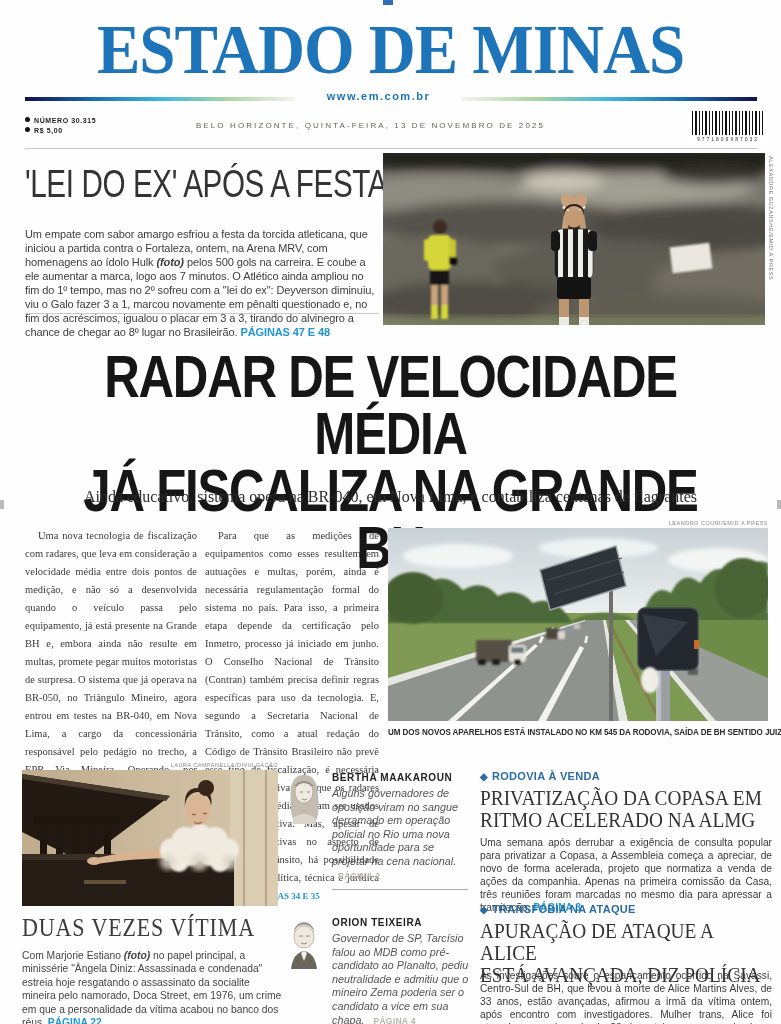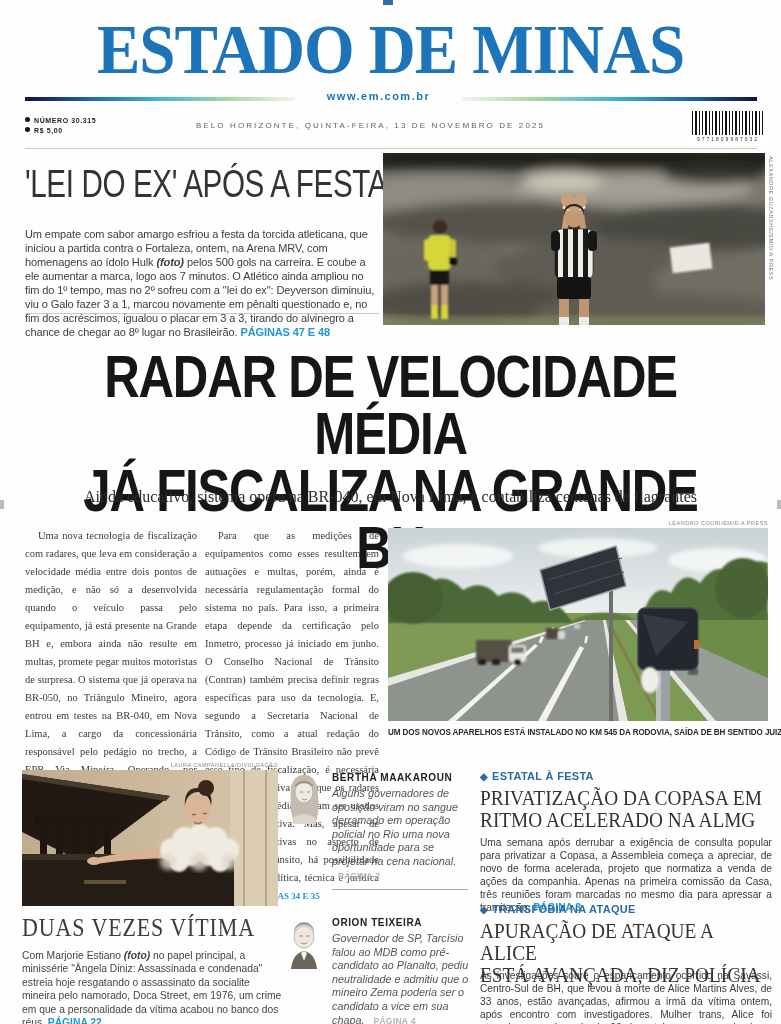--- a/index.html
+++ b/index.html
@@ -350,21 +350,21 @@
       <ellipse cx="21" cy="20" rx="10" ry="11" fill="#efe8de" stroke="#b3a99d" stroke-width=".8"></ellipse>
       <path d="M11 16 Q13 8 21 8 Q29 8 31 16 L31 13 Q28 5 21 5 Q14 5 11 13z" fill="#a59b8e"></path>
       <path d="M8 52 Q10 36 21 34 Q32 36 34 52z" fill="#6b655c"></path>
       <polygon points="18,36 21,44 24,36 21,34" fill="#f4f2ec"></polygon>
       <path d="M16 19 h4 M23 19 h4 M18 26 q3 2 6 0" stroke="#8f857a" stroke-width=".9" fill="none"></path>
     </svg>
   </div>
   <div class="abs col-name" style="left:332px;top:917px;">ORION TEIXEIRA</div>
   <p class="abs col-text" style="left:332px;top:932px;"><span>Governador de SP, Tarcísio falou ao MDB como pré-candidato ao Planalto, pediu neutralidade e admitiu que o mineiro Zema poderia ser o candidato a vice em sua chapa. </span><span class="col-page">PÁGINA 4</span></p>
 
-  <div class="abs kicker" style="left:480px;top:770px;"><span class="diamond">◆</span><span>ESTATAL À FESTA</span></div>
+  <div class="abs kicker" style="left:480px;top:770px;"><span class="diamond">◆</span><span>RODOVIA À VENDA</span></div>
   <div class="abs brief-headline" style="left:480px;top:787px;">PRIVATIZAÇÃO DA COPASA EM
 RITMO ACELERADO NA ALMG</div>
   <p class="abs brief-body" style="left:480px;top:836px;"><span>Uma semana após derrubar a exigência de consulta popular para privatizar a Copasa, a Assembleia começa a apreciar, de novo de forma acelerada, projeto que normatiza a venda de ações da companhia. Apenas na primeira comissão da Casa, três reuniões foram marcadas no mesmo dia para apressar a tramitação. </span><span class="pages-link">PÁGINA 3</span></p>
 
   <div class="abs kicker" style="left:480px;top:903px;"><span class="diamond">◆</span><span>TRANSFOBIA NA ATAQUE</span></div>
   <div class="abs brief-headline" style="left:480px;top:920px;">APURAÇÃO DE ATAQUE A ALICE
 ESTÁ AVANÇADA, DIZ POLÍCIA</div>
   <p class="abs brief-body" style="left:480px;top:969px;"><span>As investigações sobre o espancamento ocorrido na Savassi, Centro-Sul de BH, que levou à morte de Alice Martins Alves, de 33 anos, estão avançadas, afirmou a irmã da vítima ontem, após encontro com investigadores. Mulher trans, Alice foi atacada na madrugada de 23 de outubro e morreu domingo, vítima de complicações. </span></p>
 
 </div>

